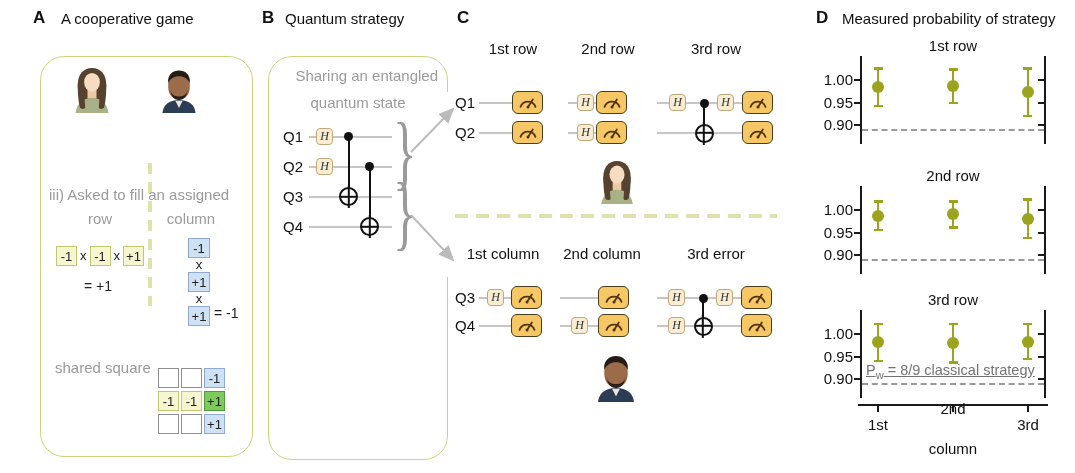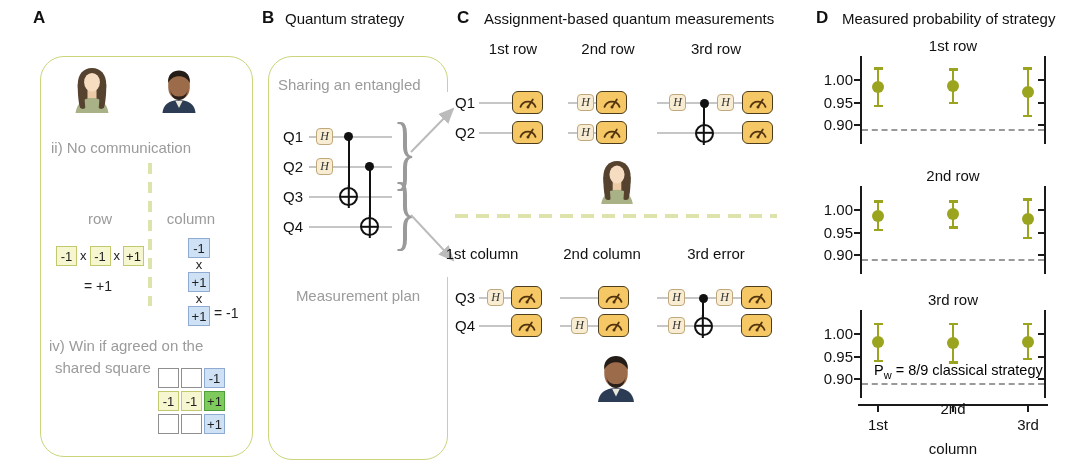--- a/index.html
+++ b/index.html
@@ -37,21 +37,21 @@
   .ax{position:absolute;top:0;bottom:0;width:2px;background:#1a1a1a;}
   .tick{position:absolute;width:6px;height:2px;background:#1a1a1a;}
   .ylab{position:absolute;left:-47px;width:40px;text-align:right;font-size:15px;color:#111;}
   .spdash{position:absolute;left:2px;right:2px;top:73px;border-top:2px dashed #9a9a9a;}
   .sp-title{position:absolute;top:-19px;left:0;right:0;text-align:center;font-size:15px;color:#111;}
   .pts{position:absolute;left:0;top:0;right:0;bottom:0;}
   .pt{position:absolute;width:12px;height:12px;border-radius:50%;background:#9aa41e;}
   .err-line{position:absolute;width:2.5px;background:#9aa41e;}
   .err-cap{position:absolute;width:9px;height:2.5px;background:#9aa41e;}
   .anno-olive{position:absolute;left:16px;right:2px;bottom:12px;text-align:center;font-size:14.5px;color:#9aa41e;white-space:nowrap;}
-  .anno-gray{position:absolute;left:14px;top:52px;font-size:14.5px;color:#000000;white-space:nowrap;}
+  .anno-gray{position:absolute;left:6px;top:52px;font-size:14.5px;color:#737373;white-space:nowrap;text-decoration:underline;}
   .anno-gray sub{font-size:11px;}
   .xlab{position:absolute;width:44px;text-align:center;font-size:15px;color:#111;}
   .gauge{display:block;}
 </style>
 </head>
 <body>
 
 <svg width="0" height="0" style="position:absolute">
   <defs>
     <g id="sym-woman">
@@ -68,29 +68,30 @@
       <path d="M20 30 C20 40 25 46 32 46 C39 46 44 40 44 30 C44 37 40 41 32 41 C24 41 20 37 20 30 Z" fill="#2b211a"></path>
       <path d="M32 46 C18 46 10 53 9 64 L55 64 C54 53 46 46 32 46 Z" fill="#2c3c55"></path>
       <path d="M27 47 L32 57 L37 47 Z" fill="#ece7dc"></path>
     </g>
   </defs>
 </svg>
 
 <div class="fig">
 
   <div class="plabel" style="left:33px;top:8px">A</div>
+  <div class="ptitle" style="left:61px;top:10px">A cooperative game</div>
   <div class="roundbox" style="left:40px;top:56px;width:211px;height:399px"></div>
   <svg class="avatar" style="left:68px;top:62px" width="48" height="54" viewBox="0 0 64 64">
       <use href="#sym-woman"></use>
     </svg>
   <svg class="avatar" style="left:156px;top:64px" width="46" height="52" viewBox="0 0 64 64">
       <use href="#sym-man"></use>
     </svg>
-  <div class="gtext" style="left:51px;top:139px">ii) No communication</div>
   <div class="dashv" style="left:148px;top:163px;height:143px"></div>
+  <div class="gtext" style="left:49px;top:186px">iii) Asked to fill an assigned</div>
   <div class="gtext" style="left:80px;top:210px;width:40px;text-align:center">row</div>
   <div class="gtext" style="left:160px;top:210px;width:62px;text-align:center">column</div>
 
   <div class="abs" style="left:56px;top:246px;display:flex;align-items:center;gap:3px">
     <div class="cell c-yellow">-1</div>
     <span class="mult">x</span>
     <div class="cell c-yellow">-1</div>
     <span class="mult">x</span>
     <div class="cell c-yellow">+1</div>
   </div>
@@ -98,74 +99,72 @@
 
   <div class="abs" style="left:188px;top:238px;display:flex;flex-direction:column;align-items:center;gap:1px">
     <div class="cell c-blue" style="width:22px">-1</div>
     <span class="mult">x</span>
     <div class="cell c-blue" style="width:22px">+1</div>
     <span class="mult">x</span>
     <div class="cell c-blue" style="width:22px">+1</div>
   </div>
   <div class="ktext" style="left:214px;top:305px">= -1</div>
 
-  <div class="gtext" style="left:49px;top:337px">iv) Win if agreed on the</div>
   <div class="gtext" style="left:55px;top:359px">shared square</div>
 
   <div class="iv-grid" style="left:158px;top:368px">
     <div class="cell"></div>
     <div class="cell"></div>
     <div class="cell c-blue">-1</div>
     <div class="cell c-yellow">-1</div>
     <div class="cell c-yellow">-1</div>
     <div class="cell c-green">+1</div>
     <div class="cell"></div>
     <div class="cell"></div>
     <div class="cell c-blue">+1</div>
   </div>
 
   <div class="plabel" style="left:262px;top:8px">B</div>
   <div class="ptitle" style="left:285px;top:10px">Quantum strategy</div>
   <div class="roundbox" style="left:268px;top:56px;width:178px;height:402px"></div>
   <div class="abs" style="left:442px;top:92px;width:8px;height:185px;background:#fff"></div>
-  <div class="gtext" style="left:278px;top:76px;width:160px;text-align:left">Sharing an entangled</div>
+  <div class="gtext" style="left:278px;top:67px;width:160px;text-align:right">Sharing an entangled</div>
+  <div class="gtext" style="left:278px;top:94px;width:160px;text-align:center">quantum state</div>
 
   <div class="qlabel" style="left:283px;top:128px">Q1</div>
   <div class="qlabel" style="left:283px;top:158px">Q2</div>
   <div class="qlabel" style="left:283px;top:188px">Q3</div>
   <div class="qlabel" style="left:283px;top:218px">Q4</div>
   <div class="wire" style="left:309px;top:136px;width:83px"></div>
   <div class="wire" style="left:309px;top:166px;width:83px"></div>
   <div class="wire" style="left:309px;top:196px;width:83px"></div>
   <div class="wire" style="left:309px;top:226px;width:83px"></div>
   <div class="vline" style="left:347.5px;top:137px;height:60px"></div>
   <div class="vline" style="left:368.5px;top:167px;height:60px"></div>
   <div class="hgate" style="left:316px;top:128px">H</div>
   <div class="hgate" style="left:316px;top:158px">H</div>
   <div class="cdot" style="left:344px;top:132px"></div>
   <div class="cdot" style="left:365px;top:162px"></div>
   <div class="target" style="left:339px;top:187px"></div>
   <div class="target" style="left:360px;top:217px"></div>
   <div class="brace" style="left:393px;top:124px;font-size:82px;line-height:58px">}</div>
   <div class="brace" style="left:393px;top:184px;font-size:82px;line-height:58px">}</div>
 
-  <div class="gtext" style="left:278px;top:287px;width:160px;text-align:center">Measurement plan</div>
 
   <svg class="abs" style="left:403px;top:95px" width="62" height="175">
     <defs>
       <marker id="arr" markerWidth="9" markerHeight="8" refX="7" refY="3.5" orient="auto">
         <path d="M0,0 L8,3.5 L0,7 Z" fill="#bbbbbb"></path>
       </marker>
     </defs>
     <line x1="8" y1="57" x2="50" y2="14" stroke="#bbbbbb" stroke-width="2" marker-end="url(#arr)"></line>
     <line x1="8" y1="120" x2="50" y2="165" stroke="#bbbbbb" stroke-width="2" marker-end="url(#arr)"></line>
   </svg>
 
   <div class="plabel" style="left:457px;top:8px">C</div>
-  <div class="ptitle" style="left:484px;top:10px">Assignment-based quantum measurements</div>
 
   <div class="ptitle" style="left:478px;top:40px;width:70px;text-align:center">1st row</div>
   <div class="ptitle" style="left:573px;top:40px;width:70px;text-align:center">2nd row</div>
   <div class="ptitle" style="left:681px;top:40px;width:70px;text-align:center">3rd row</div>
 
   <div class="qlabel" style="left:455px;top:94px">Q1</div>
   <div class="qlabel" style="left:455px;top:124px">Q2</div>
 
   <div class="wire" style="left:479px;top:102px;width:38px"></div>
   <div class="wire" style="left:479px;top:132px;width:38px"></div>
@@ -224,21 +223,21 @@
         <circle cx="13" cy="13.5" r="1.7" fill="#52340f"></circle>
       </svg>
     </div>
 
   <svg class="avatar" style="left:594px;top:156px" width="46" height="50" viewBox="0 0 64 64">
       <use href="#sym-woman"></use>
     </svg>
 
   <div class="dashh" style="left:455px;top:214px;width:322px"></div>
 
-  <div class="ptitle" style="left:437px;top:245px;width:90px;text-align:center">1st column</div>
+  <div class="ptitle" style="left:458px;top:245px;width:90px;text-align:center">1st column</div>
   <div class="ptitle" style="left:557px;top:245px;width:90px;text-align:center">2nd column</div>
   <div class="ptitle" style="left:671px;top:245px;width:90px;text-align:center">3rd error</div>
 
   <div class="qlabel" style="left:455px;top:289px">Q3</div>
   <div class="qlabel" style="left:455px;top:317px">Q4</div>
 
   <div class="wire" style="left:479px;top:297px;width:36px"></div>
   <div class="wire" style="left:479px;top:325px;width:36px"></div>
   <div class="hgate" style="left:487px;top:289px">H</div>
   <div class="meter" style="left:511px;top:286px">

